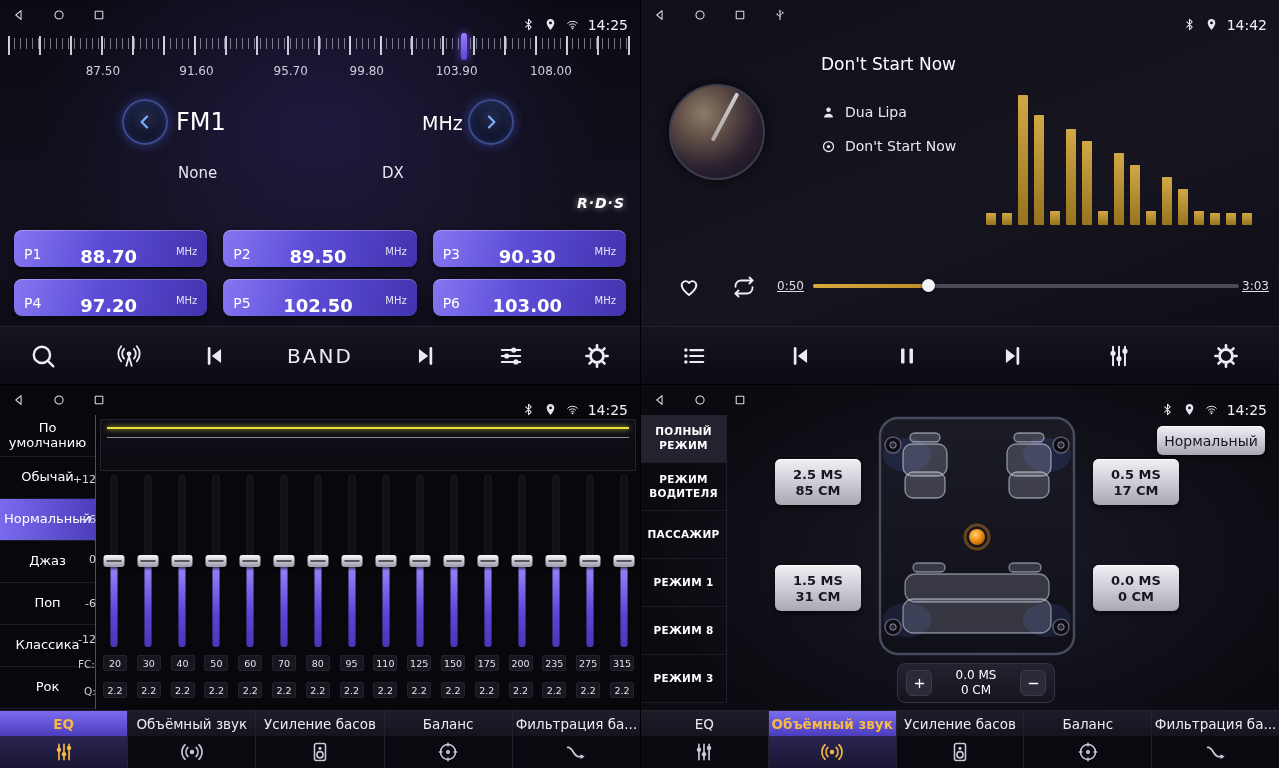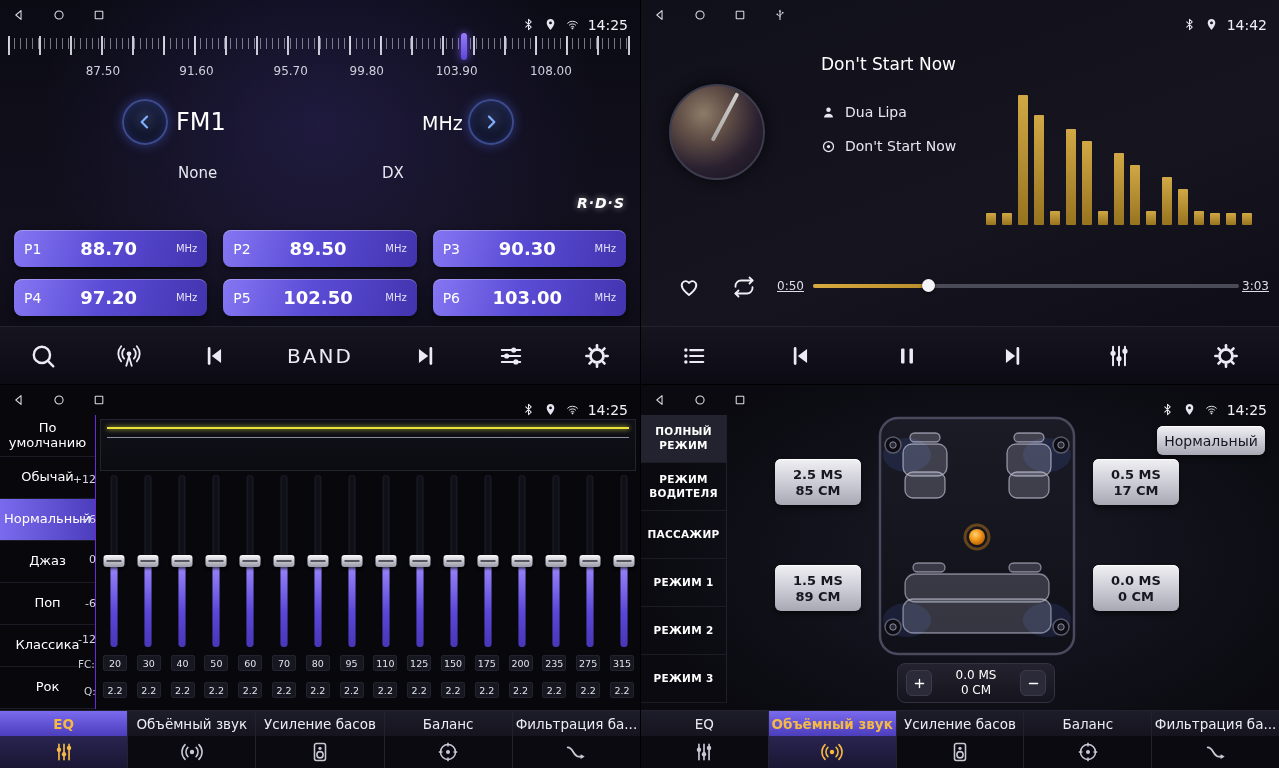--- a/index.html
+++ b/index.html
@@ -45,21 +45,21 @@
     box-shadow:0 0 12px rgba(85,115,255,.4), inset 0 0 9px rgba(85,115,255,.3); color:#7fb0ff; }
   .band-label { position:absolute; left:176px; top:108px; font-size:24px; color:#fff; }
   .freq-big  { position:absolute; left:320px; top:94px; transform:translateX(-50%); font-size:42px; font-weight:bold; letter-spacing:1px; }
   .freq-unit { position:absolute; left:422px; top:112px; font-size:19px; }
   .sub-label { position:absolute; top:164px; font-size:15px; color:#e8e8f2; }
   .rds { position:absolute; right:15px; top:195px; font-size:14px; font-weight:bold; font-style:italic;
     letter-spacing:1px; text-shadow:0 0 7px rgba(255,255,255,.55); }
 
   .presets { position:absolute; left:14px; right:14px; top:230px; display:grid;
     grid-template-columns:repeat(3,1fr); gap:12px 16px; }
-  .preset { height:37px; border-radius:8px; display:flex; align-items:center; padding:0 10px; color:#fff;
+  .preset { height:37px; border-radius:8px; display:flex; padding:16px 10px; color:#fff;
     background: linear-gradient(105deg,#8577f2 0%,#5b4cd6 45%,#4234ae 100%);
     box-shadow:0 2px 6px rgba(0,0,0,.55), inset 0 1px 0 rgba(255,255,255,.28); }
   .pid { font-size:14px; } .pfreq { flex:1; text-align:center; font-size:18px; font-weight:bold; }
   .punit { font-size:10px; opacity:.85; }
 
   .toolbar { position:absolute; left:0; right:0; bottom:0; height:58px; display:flex; align-items:center;
     justify-content:space-around; background:linear-gradient(180deg,#16151f,#0c0b14); border-top:1px solid #23222f; }
   .toolbar button { color:#eceaf4; display:flex; align-items:center; justify-content:center; }
   .bandtxt { font-size:20px; letter-spacing:2px; color:#fff; }
 
@@ -796,21 +796,21 @@
         </svg>
       <span class="time">14:25</span>
     </span>
   </div>
 
   <div class="sur-menu">
       <div class="sur-mode selected">ПОЛНЫЙ РЕЖИМ</div>
       <div class="sur-mode">РЕЖИМ ВОДИТЕЛЯ</div>
       <div class="sur-mode">ПАССАЖИР</div>
       <div class="sur-mode">РЕЖИМ 1</div>
-      <div class="sur-mode">РЕЖИМ 2</div>
+      <div class="sur-mode">РЕЖИМ 8</div>
       <div class="sur-mode">РЕЖИМ 3</div>
     </div>
 
   <button class="key normbtn">Нормальный</button>
 
   <div class="car-panel">
     <svg viewBox="0 0 200 242" width="200" height="242">
       <defs>
         <radialGradient id="g-orange" cx="40%" cy="35%" r="70%">
           <stop offset="0%" stop-color="#ffd27a"></stop>
@@ -859,21 +859,21 @@
   <button class="key delaykey" style="left:134px;top:74px">
     <span>2.5 MS</span>
     <span>85 CM</span>
   </button>
   <button class="key delaykey" style="left:452px;top:74px">
     <span>0.5 MS</span>
     <span>17 CM</span>
   </button>
   <button class="key delaykey" style="left:134px;top:180px">
     <span>1.5 MS</span>
-    <span>89 CM</span>
+    <span>31 CM</span>
   </button>
   <button class="key delaykey" style="left:452px;top:180px">
     <span>0.0 MS</span>
     <span>0 CM</span>
   </button>
 
   <div class="adjuster">
     <button class="adj-btn">
         <svg class="ic15">
           <use href="#i-plus"></use>

